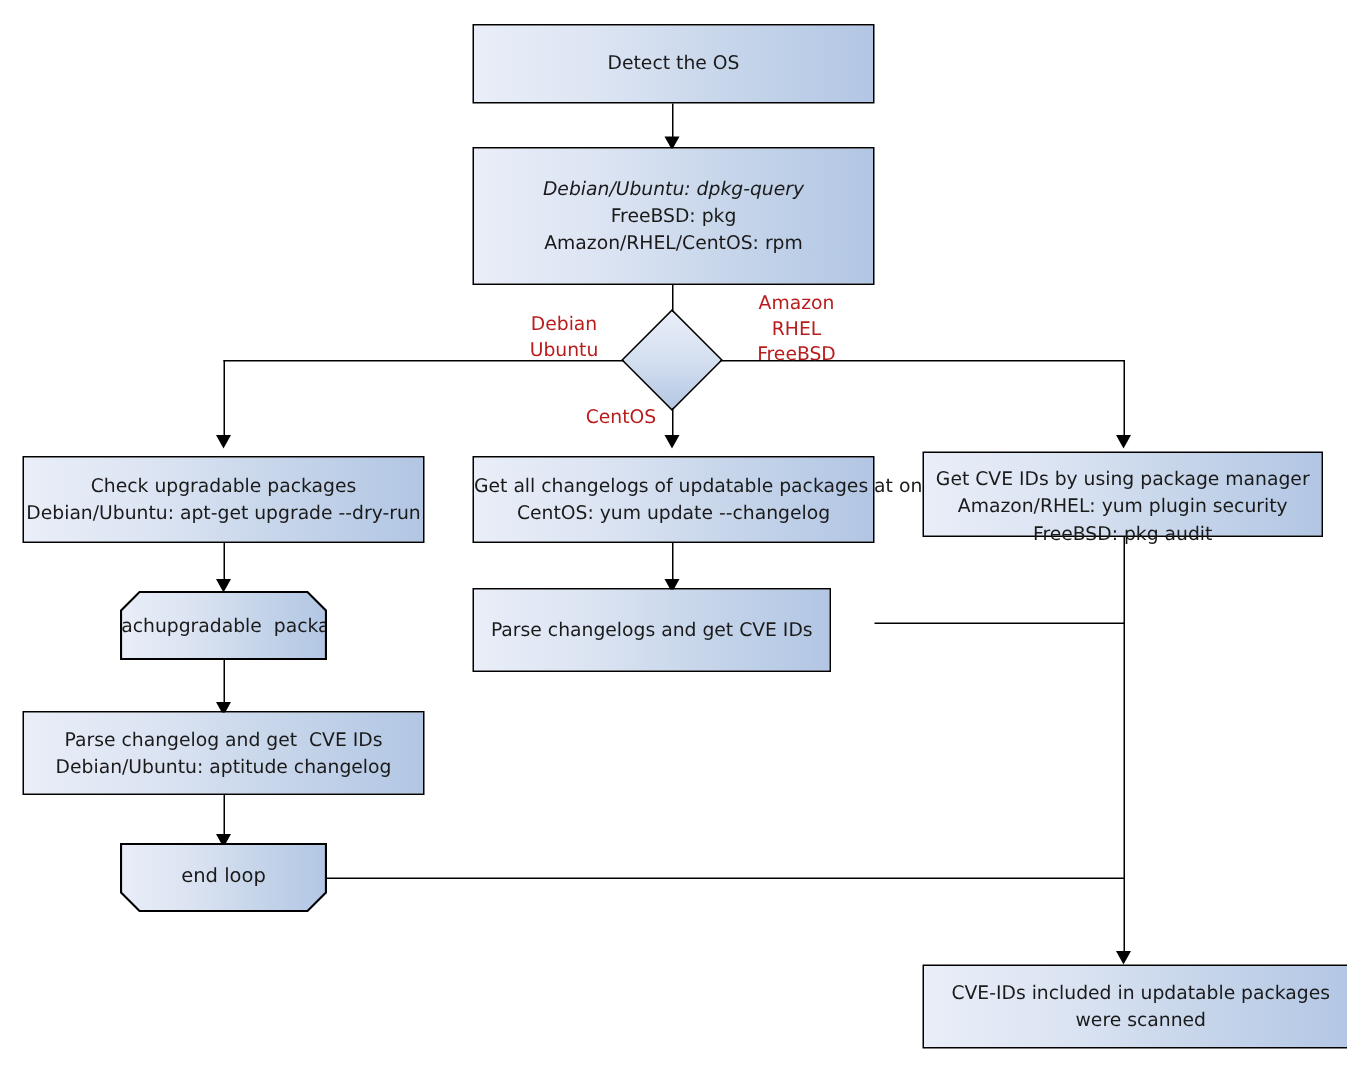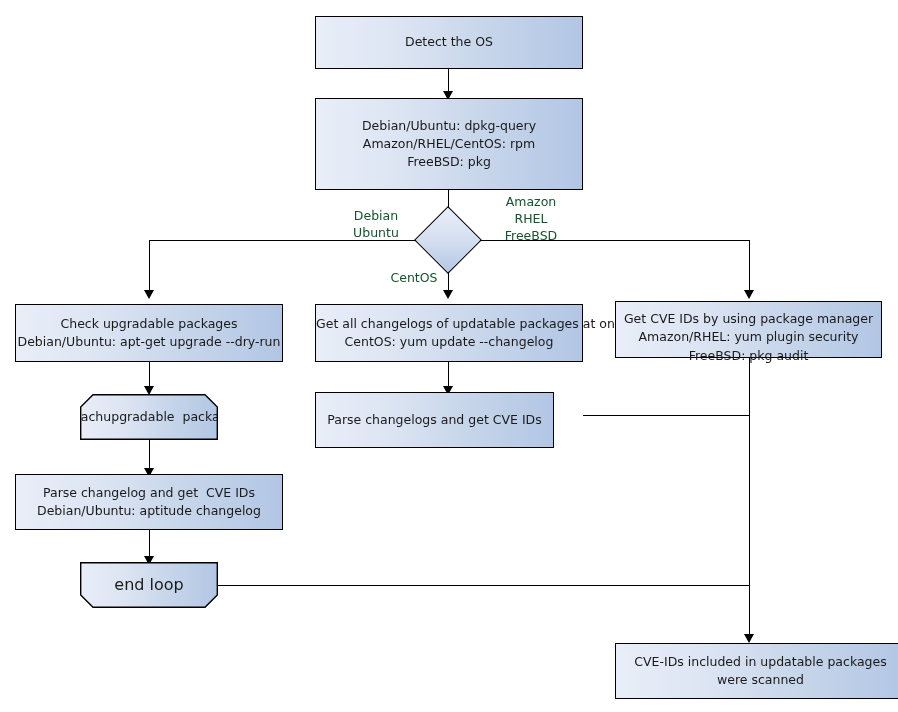--- a/index.html
+++ b/index.html
@@ -68,21 +68,21 @@
     clip-path: polygon(13px 0, calc(100% - 13px) 0, 100% 13px, 100% 100%, 0 100%, 0 13px);
   }
   .loop-end {
     position: absolute;
     box-sizing: border-box;
     background: linear-gradient(to right, #e9eef8 0%, #dbe3f2 35%, #c3d3e9 70%, #b2c6e4 100%);
     display: flex;
     align-items: center;
     justify-content: center;
     text-align: center;
-    font-size: 16px;
+    font-size: 13px;
     line-height: 1.45;
     color: #1a1a1a;
     -webkit-clip-path: polygon(0 0, 100% 0, 100% calc(100% - 13px), calc(100% - 13px) 100%, 13px 100%, 0 calc(100% - 13px));
     clip-path: polygon(0 0, 100% 0, 100% calc(100% - 13px), calc(100% - 13px) 100%, 13px 100%, 0 calc(100% - 13px));
   }
   .loop-outline {
     position: absolute;
     pointer-events: none;
   }
   
@@ -102,21 +102,21 @@
     height: 0;
     border-left: 5.5px solid transparent;
     border-right: 5.5px solid transparent;
     border-top: 9px solid #000000;
   }
   
   .edge-label {
     position: absolute;
     font-size: 12.5px;
     line-height: 1.35;
-    color: #14532d;
+    color: #b91c1c;
     white-space: nowrap;
     text-align: center;
   }
   .edge-label span { display: block; }
 </style>
 </head>
 <body>
 
 <div id="canvas">
 
@@ -157,23 +157,23 @@
   <div class="arrow-down" style="left:744px; top:634px;"></div>
 
   <div class="node" style="left:315px; top:16px; width:268px; height:53px;">
     <span class="lines">
         <span style="white-space: pre;">Detect the OS</span>
       </span>
   </div>
 
   <div class="node" style="left:315px; top:98px; width:268px; height:92px;">
     <span class="lines">
-        <span style="white-space: pre;">Debian/Ubuntu: dpkg-query</span>
+        <span style="white-space: pre; font-style: italic;">Debian/Ubuntu: dpkg-query</span>
+        <span style="white-space: pre;">FreeBSD: pkg</span>
         <span style="white-space: pre;">Amazon/RHEL/CentOS: rpm</span>
-        <span style="white-space: pre;">FreeBSD: pkg</span>
       </span>
   </div>
 
   <div class="diamond" style="left:424px; top:216px; width:48px; height:48px;"></div>
 
   <div class="edge-label" style="left:345px; top:208px; width:62px;text-align:center;">
       <span style="white-space: pre;">Debian</span>
       <span style="white-space: pre;">Ubuntu</span>
     </div>
 

